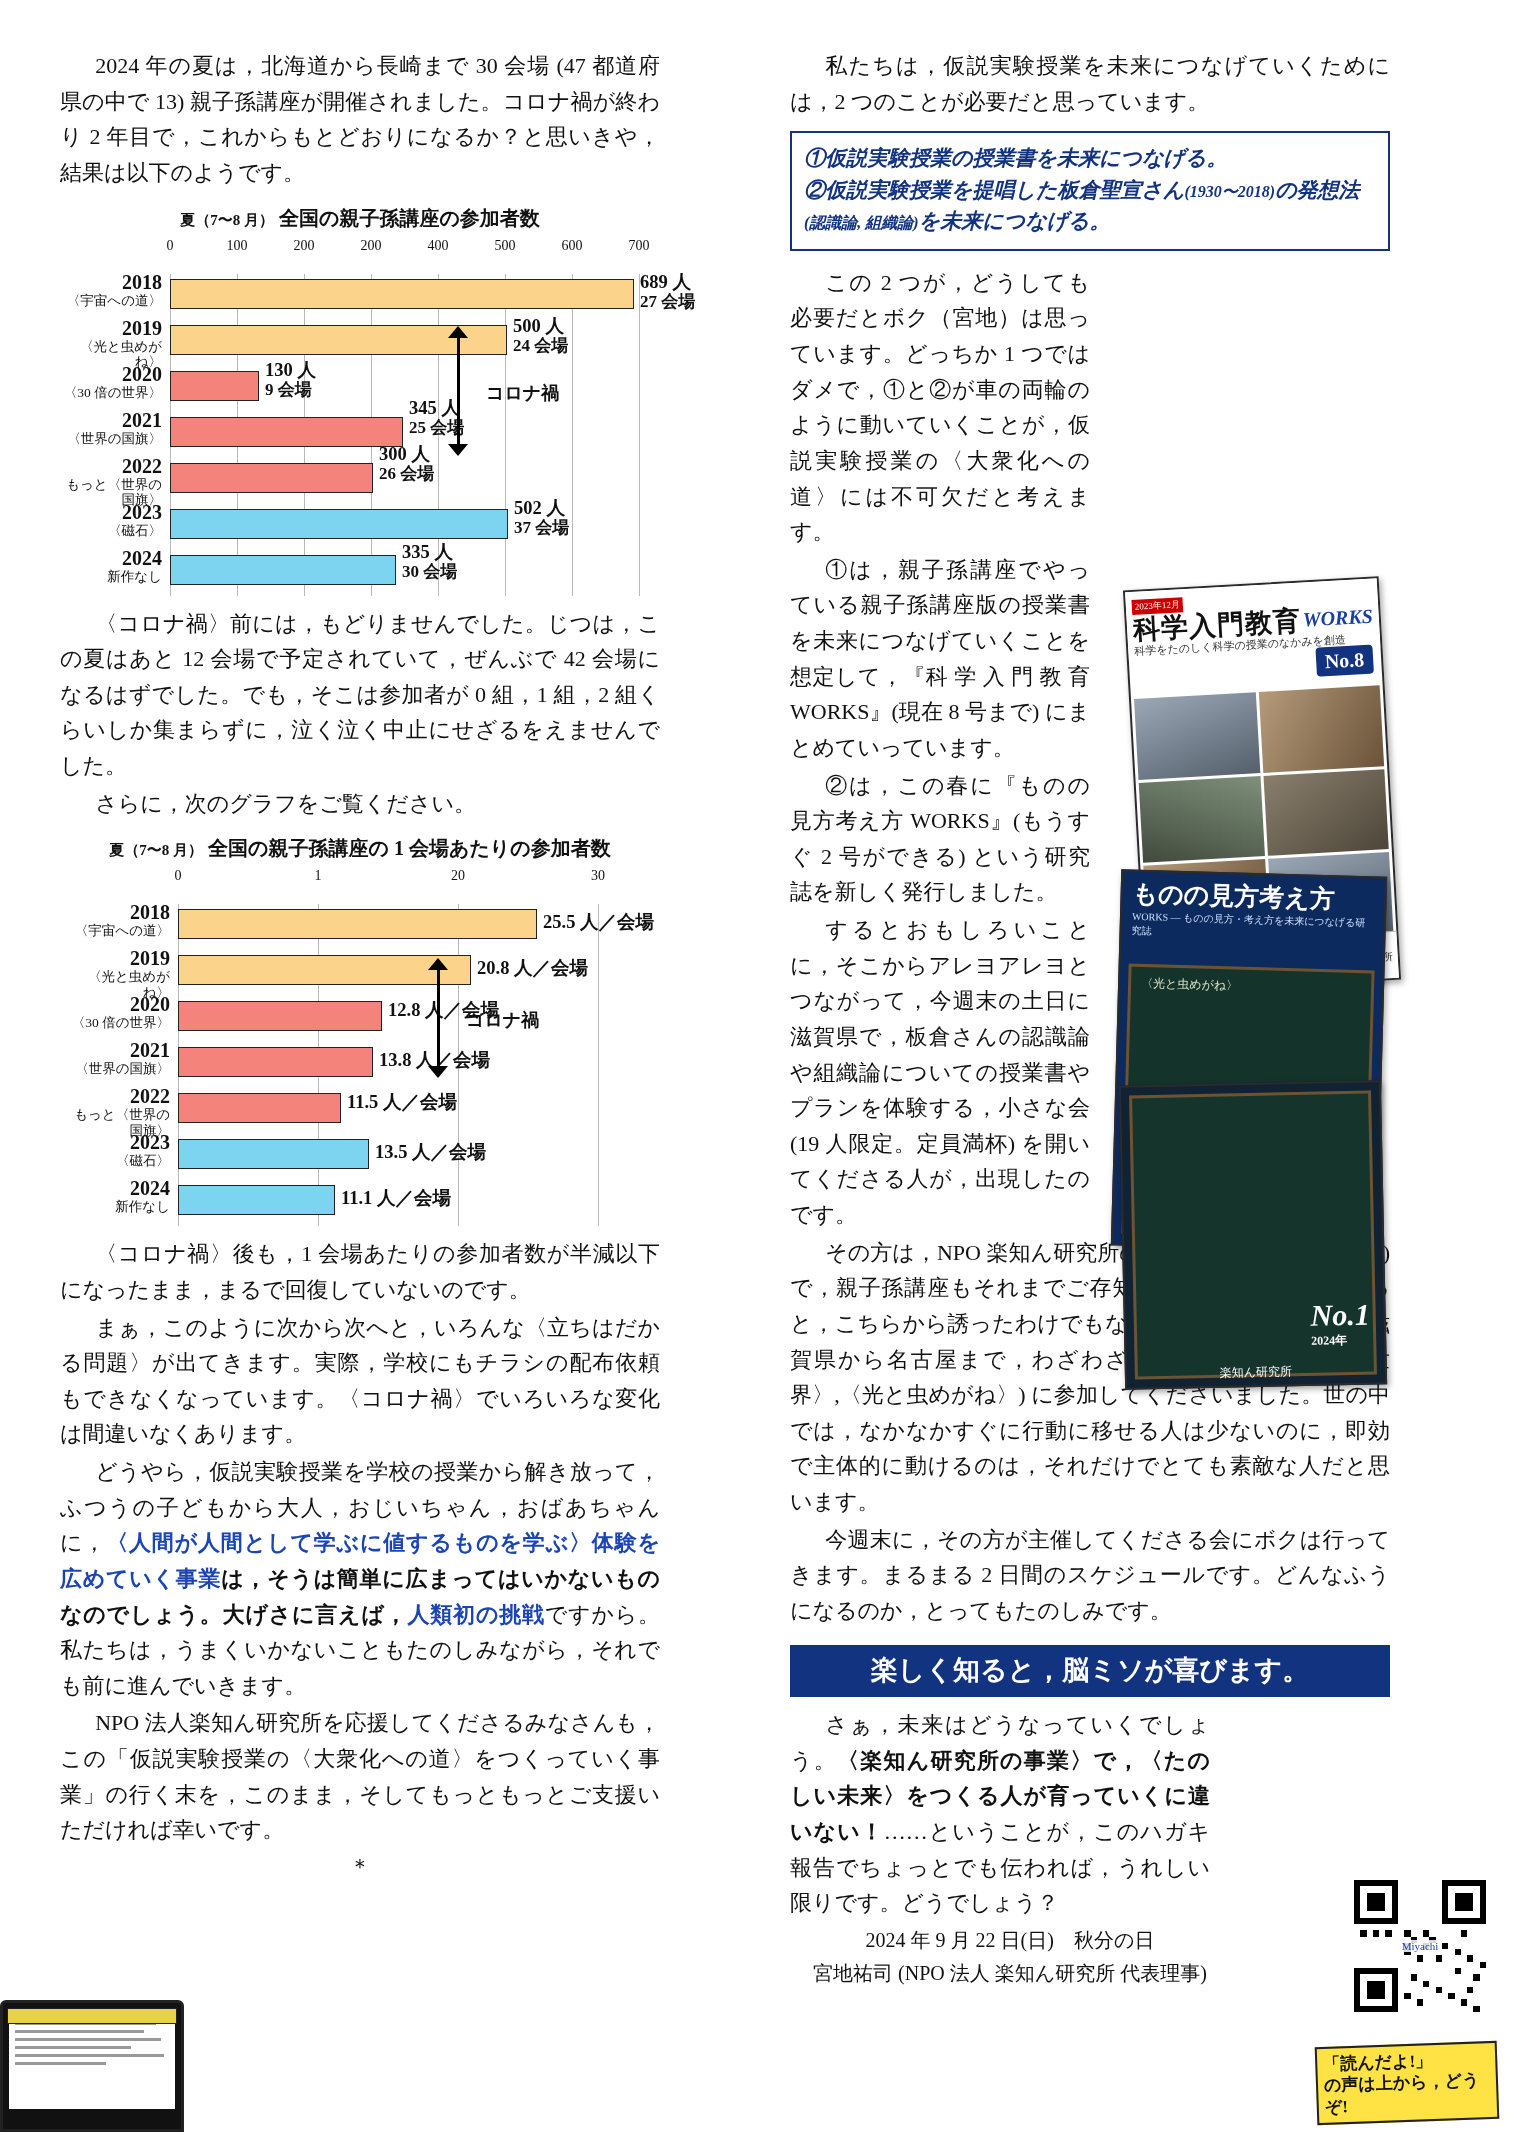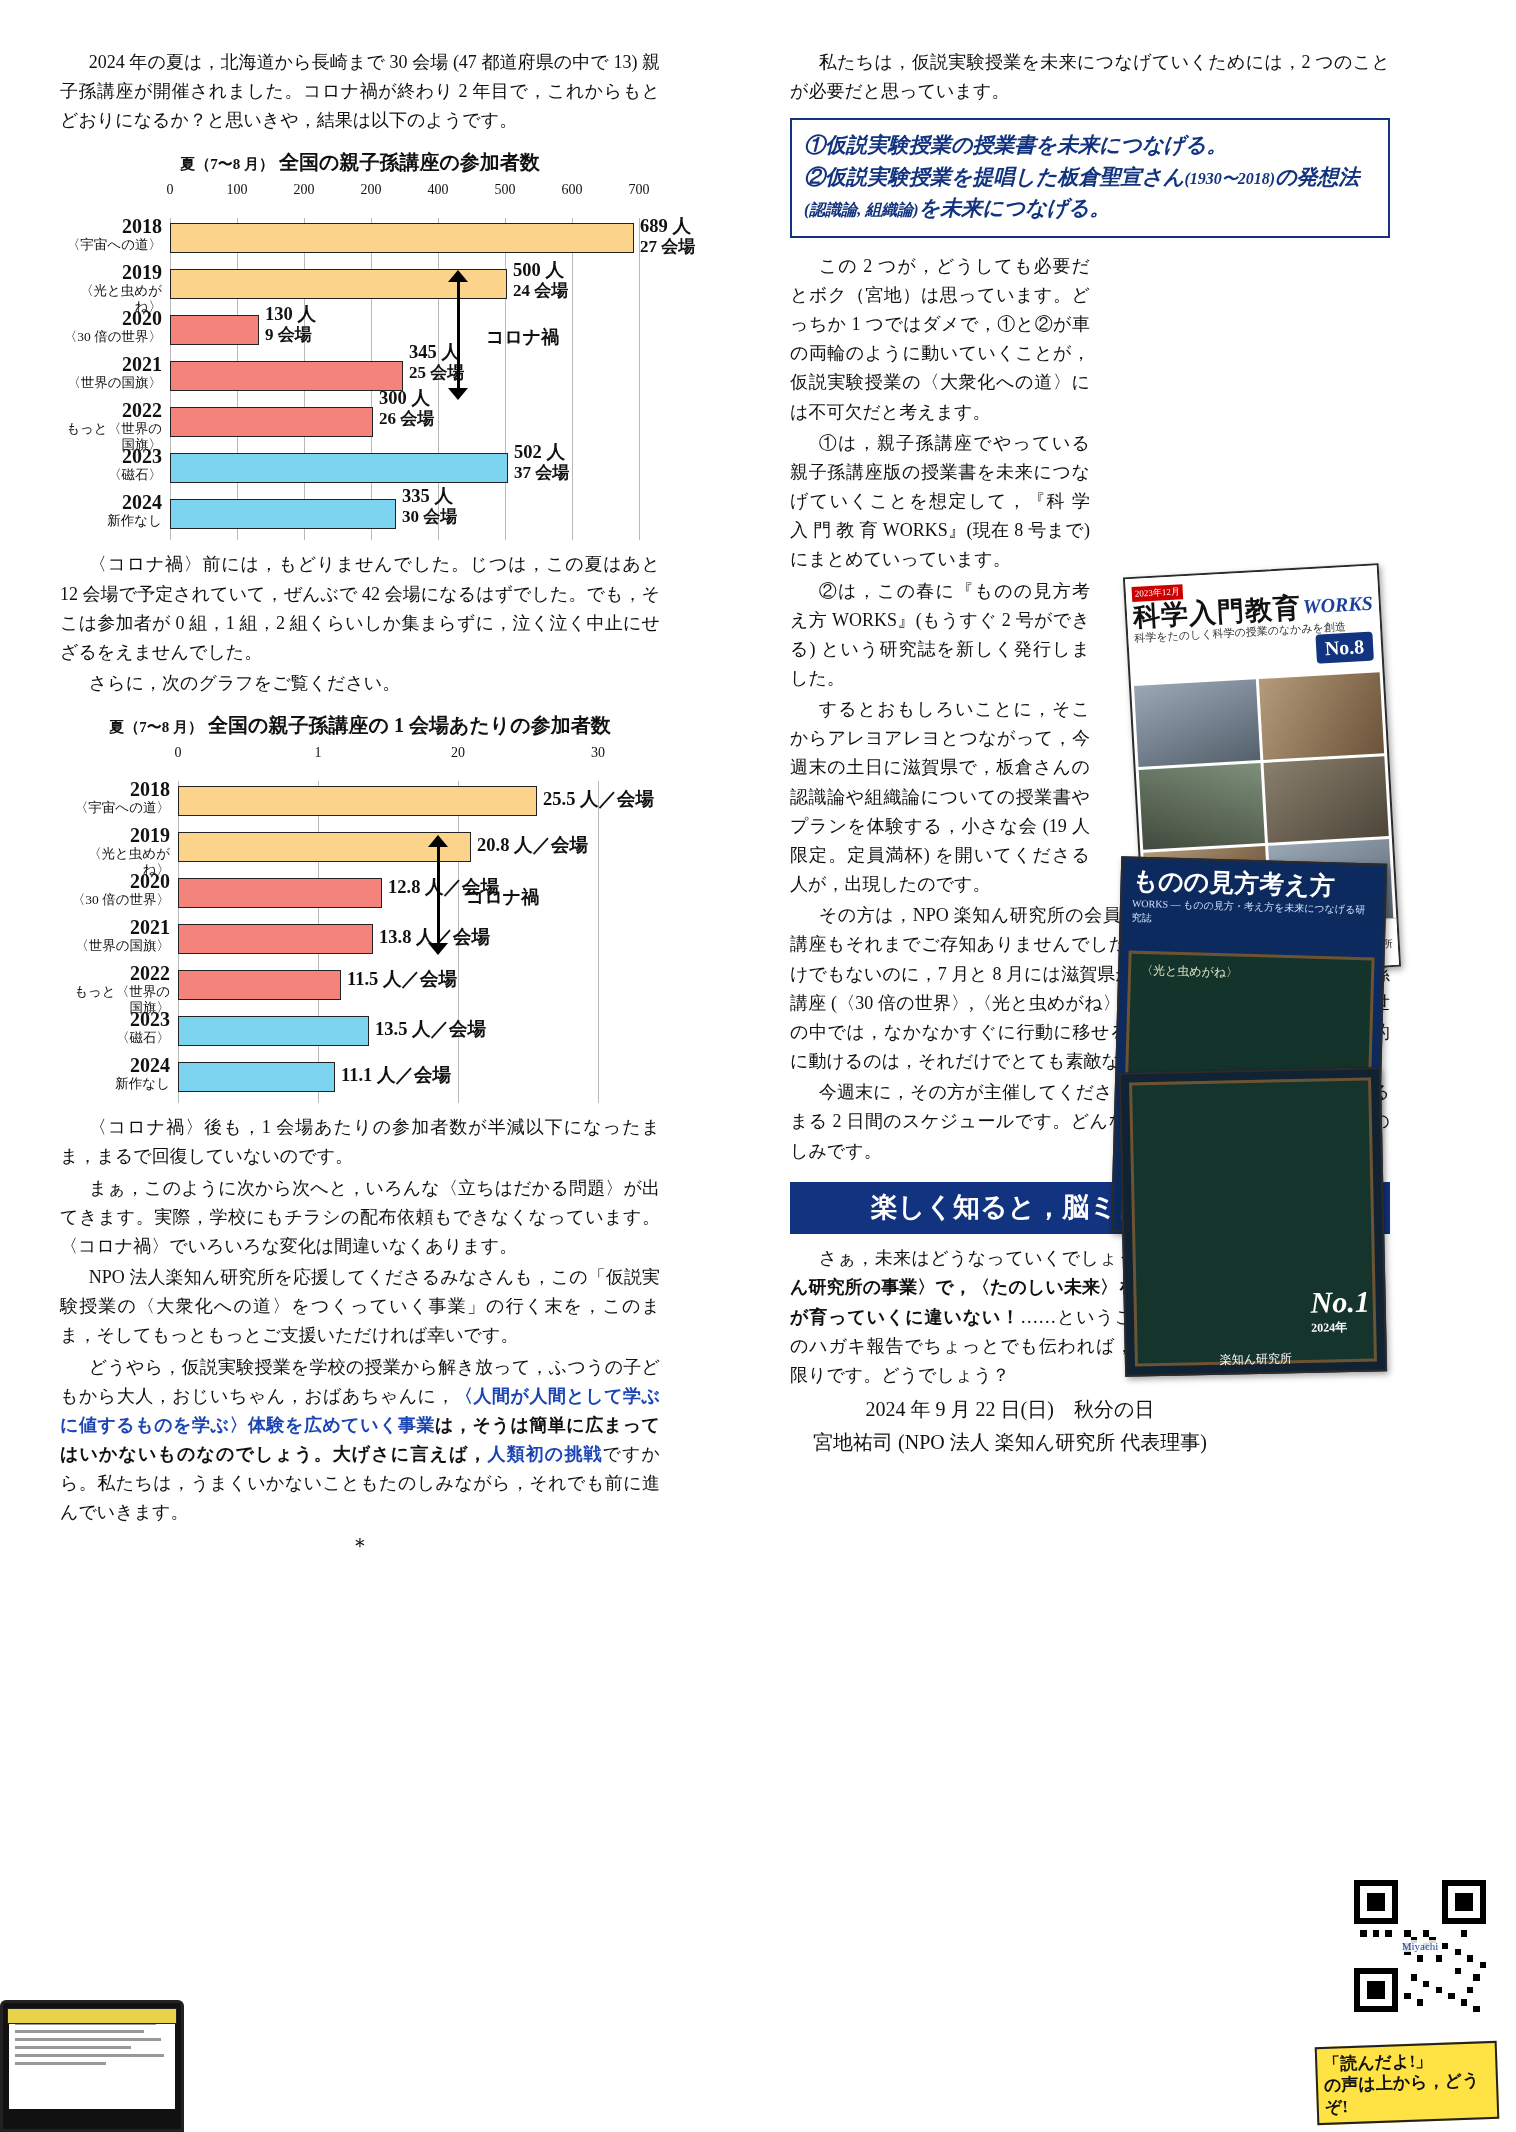--- a/index.html
+++ b/index.html
@@ -4,21 +4,21 @@
 <style>
   html,body{margin:0;padding:0;}
   body{
     width:1516px;height:2132px;position:relative;background:#ffffff;
     font-family:"Liberation Serif", serif;color:#111;
   }
   .page{position:absolute;inset:0;}
   .col{position:absolute;top:48px;width:600px;}
   .col-left{left:60px;}
   .col-right{left:790px;}
-  p{margin:0 0 2px 0;font-size:18px;line-height:1.62;text-align:justify;text-justify:inter-ideograph;}
+  p{margin:0 0 2px 0;font-size:22px;line-height:1.62;text-align:justify;text-justify:inter-ideograph;}
   p.ind{text-indent:1.6em;}
   .b{font-weight:bold;}
   .blue{color:#1b44b5;font-weight:bold;}
 
   
   .chart{margin:14px 0 10px 0;position:relative;}
   .chart-title{text-align:center;font-size:20px;font-weight:bold;margin-bottom:6px;}
   .chart-title .ttl-sm{font-size:15px;font-weight:bold;}
   .plot{position:relative;margin-left:110px;}
   .axis-row{position:relative;height:18px;}
@@ -308,24 +308,24 @@
               <span class="stem"></span>
               <span class="dn"></span>
           </div>
           <span class="corona" style="left:288px;top:122px;">コロナ禍</span>
         </div>
       </div>
     </div>
 
     <p class="ind"><span>〈コロナ禍〉後も，1 会場あたりの参加者数が半減以下になったまま，まるで回復していないのです。</span></p>
     <p class="ind"><span>まぁ，このように次から次へと，いろんな〈立ちはだかる問題〉が出てきます。実際，学校にもチラシの配布依頼もできなくなっています。〈コロナ禍〉でいろいろな変化は間違いなくあります。</span></p>
-    <p class="ind"><span>NPO 法人楽知ん研究所を応援してくださるみなさんも，この「仮説実験授業の〈大衆化への道〉をつくっていく事業」の行く末を，このまま，そしてもっともっとご支援いただければ幸いです。</span></p>
     <p class="ind">
       <span>どうやら，仮説実験授業を学校の授業から解き放って，ふつうの子どもから大人，おじいちゃん，おばあちゃんに，</span><span class="blue">〈人間が人間として学ぶに値するものを学ぶ〉体験を広めていく事業</span><span class="b">は，そうは簡単に広まってはいかないものなのでしょう。大げさに言えば，</span><span class="blue">人類初の挑戦</span><span>ですから。私たちは，うまくいかないこともたのしみながら，それでも前に進んでいきます。</span>
     </p>
+    <p class="ind"><span>NPO 法人楽知ん研究所を応援してくださるみなさんも，この「仮説実験授業の〈大衆化への道〉をつくっていく事業」の行く末を，このまま，そしてもっともっとご支援いただければ幸いです。</span></p>
     <div class="star">＊</div>
   </div>
 
   <div class="col col-right">
 
     <p class="ind"><span>私たちは，仮説実験授業を未来につなげていくためには，2 つのことが必要だと思っています。</span></p>
 
     <div class="noticebox">
       <div>①仮説実験授業の授業書を未来につなげる。</div>
       <div>

